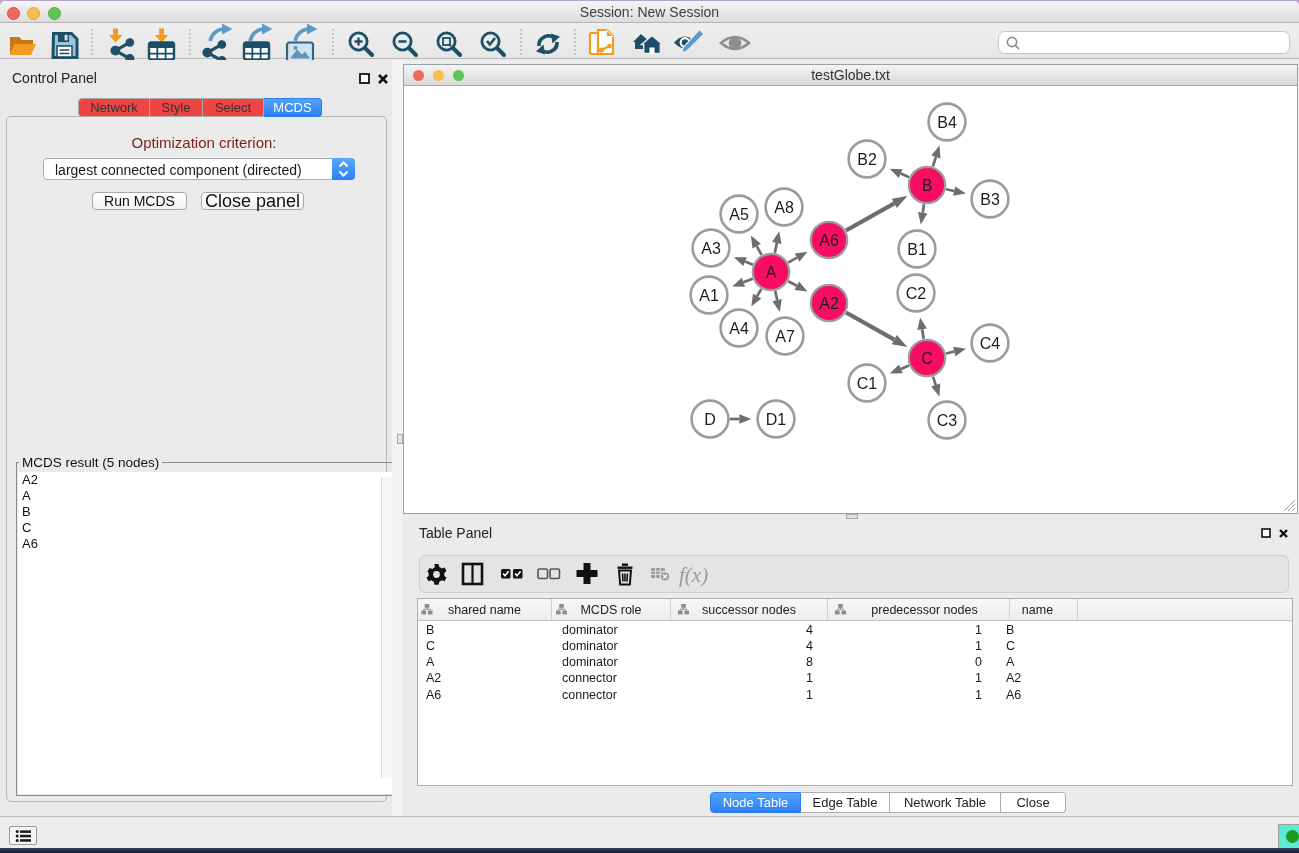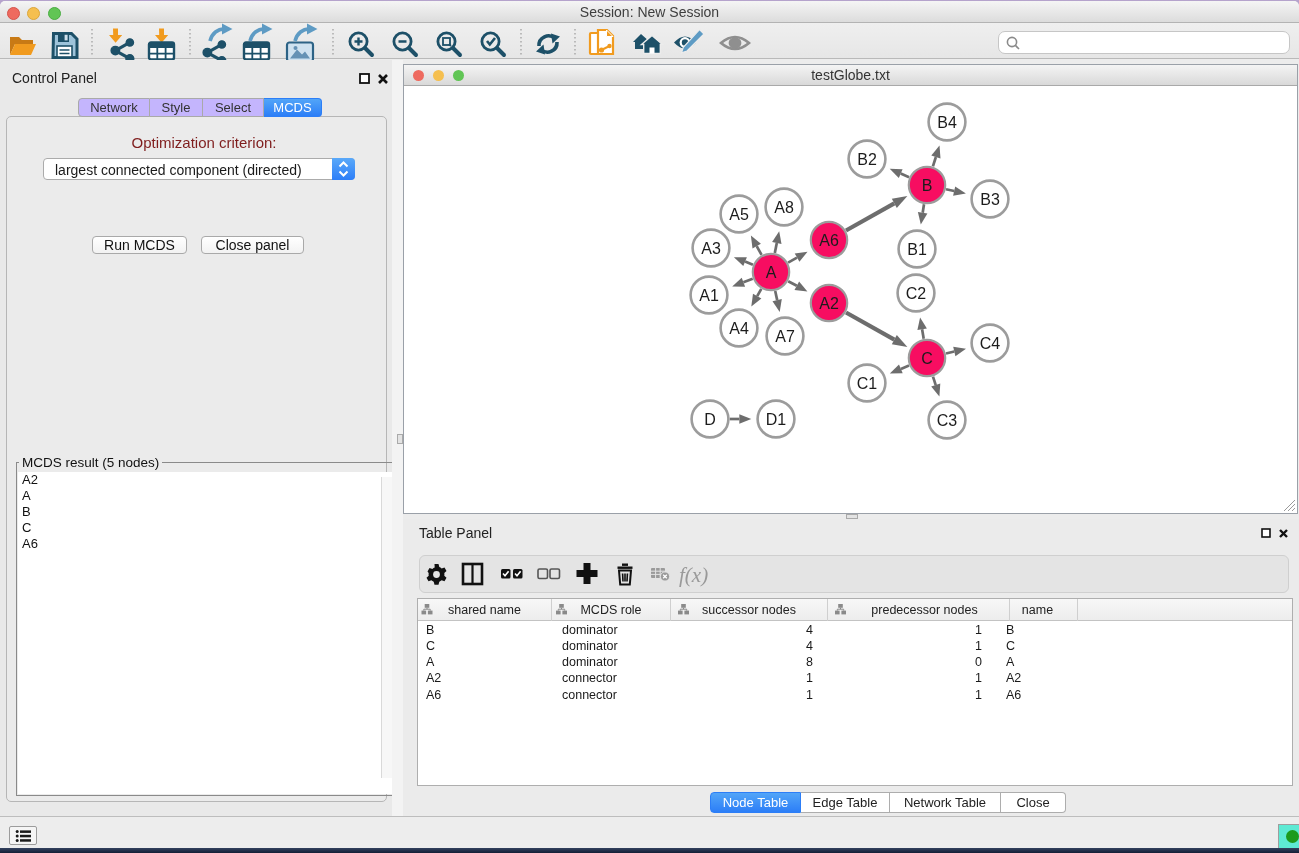--- a/index.html
+++ b/index.html
@@ -7,39 +7,39 @@
 #wallpaper-top { left:0; top:0; width:1299px; height:8px; background:#b5a3cc; }
 #appwin { left:0; top:1px; width:1299px; height:847px; background:#ececec; border-radius:5px 5px 0 0; overflow:hidden; }
 #titlebar { left:0; top:0; width:1299px; height:22px; background:linear-gradient(#f5f5f5,#dcdcdc); border-bottom:1px solid #b3b3b3; border-radius:5px 5px 0 0; }
 #titlebar .title { position:absolute; left:0; right:0; top:2.5px; text-align:center; font-size:14px; color:#3e3e3e; }
 .light { position:absolute; top:6px; width:13px; height:13px; border-radius:50%; }
 #toolbar { left:0; top:22px; width:1299px; height:36px; background:linear-gradient(#efefef,#e6e6e6); border-bottom:1px solid #b9b9b9; }
 #searchbox { position:absolute; left:998px; top:8px; width:292px; height:23px; background:#fff; border:1px solid #c6c6c6; border-radius:7px; }
 #leftpanel { left:0; top:59px; width:392px; height:756px; background:#e9e9e9; }
 #cp-title { position:absolute; left:12px; top:10px; font-size:14px; color:#222; }
 #cp-box { position:absolute; left:6px; top:56px; width:381px; height:686px; border:1px solid #b6b6b6; border-radius:5px; background:#ebebeb; }
-.tab { position:absolute; top:38px; height:19px; background:#c4b5fd; border:1px solid #a9a9a9; border-left:none; font-size:13px; color:#333; text-align:center; line-height:18px; z-index:3; }
+.tab { position:absolute; top:38px; height:19px; background:#ef4444; border:1px solid #a9a9a9; border-left:none; font-size:13px; color:#333; text-align:center; line-height:18px; z-index:3; }
 #splitter { left:392px; top:59px; width:11px; height:756px; background:#f3f3f3; }
 #netwin { left:403px; top:63px; width:895px; height:450px; background:#fff; border:1px solid #9aa0a8; }
 #nettitle { position:absolute; left:0; top:0; width:893px; height:21px; background:linear-gradient(#f4f4f4,#d9d9d9); border-bottom:1px solid #a9a9a9; }
 #nettitle .title { position:absolute; left:0; right:0; top:2px; text-align:center; font-size:14px; color:#333; }
 .mlight { position:absolute; top:5px; width:11px; height:11px; border-radius:50%; }
 #tablepanel { left:403px; top:518px; width:896px; height:297px; background:#ebebeb; }
 #tp-title { position:absolute; left:16px; top:6px; font-size:14px; color:#222; }
 #tp-toolbar { position:absolute; left:16px; top:36px; width:870px; height:38px; background:#e4e4e4; border:1px solid #cfcfcf; border-radius:6px; }
 #tbl { position:absolute; left:14px; top:79px; width:876px; height:188px; background:#fff; border:1px solid #aeaeae; }
 #tbl-head { position:absolute; left:0; top:0; width:874px; height:22px; background:linear-gradient(#f7f7f7,#ededed); border-bottom:1px solid #c3c3c3; }
 .hcell { position:absolute; top:0; height:22px; border-right:1px solid #cfcfcf; font-size:12.5px; color:#222; text-align:center; line-height:22px; }
 .row { position:absolute; width:874px; height:16.3px; font-size:12.5px; color:#1a1a1a; }
 .cell { position:absolute; top:0; height:16px; line-height:16px; }
 .num { text-align:right; }
 .btab { position:absolute; top:273px; height:21px; background:#fff; border:1px solid #adadad; border-left:none; font-size:13px; color:#222; text-align:center; line-height:20px;margin-left:40px; }
 #statusbar { left:0; top:815px; width:1299px; height:33px; background:#ededed; border-top:1px solid #bdbdbd; }
 #bottomstrip { left:0; top:848px; width:1299px; height:5px; background:linear-gradient(#33415f,#141e35); }
-.btn { background:linear-gradient(#ffffff,#f2f2f2); border:1px solid #a9a9a9; border-radius:4px;margin-top:44px; }
+.btn { background:linear-gradient(#ffffff,#f2f2f2); border:1px solid #a9a9a9; border-radius:4px; }
 </style></head><body>
 <div id="wallpaper-top" class="abs"></div>
 <div id="appwin" class="abs">
   <div id="titlebar" class="abs">
     <div class="light" style="left:6.5px;background:#ee6a5f;border:1px solid #d5544b;"></div>
     <div class="light" style="left:27px;background:#f5bf4f;border:1px solid #dca63a;"></div>
     <div class="light" style="left:47.5px;background:#61c555;border:1px solid #4aad42;"></div>
     <div class="title">Session: New Session</div>
   </div>
   <div id="toolbar" class="abs">
@@ -186,21 +186,21 @@
     <div class="abs" style="left:43px;top:98px;width:312px;height:22px;background:#fff;border:1px solid #ababab;border-radius:4px;">
       <div class="abs" style="left:11px;top:2.5px;font-size:14px;color:#1a1a1a;">largest connected component (directed)</div>
       <div class="abs" style="right:-1px;top:-1px;width:23px;height:22px;background:linear-gradient(#5aa9f9,#2d7ef8);border-radius:0 4px 4px 0;">
         <svg width="23" height="22">
             <path d="M7.5 8.5 L11.5 4.5 L15.5 8.5" fill="none" stroke="#fff" stroke-width="2"></path>
             <path d="M7.5 13.5 L11.5 17.5 L15.5 13.5" fill="none" stroke="#fff" stroke-width="2"></path>
           </svg>
       </div>
     </div>
     <div class="btn abs" style="left:92px;top:132px;width:95px;height:18px;font-size:14px;text-align:center;line-height:17px;color:#111;">Run MCDS</div>
-    <div class="btn abs" style="left:201px;top:132px;width:103px;height:18px;font-size:14px;text-align:center;line-height:17px;color:#111;">Close panel</div>
+    <div class="btn abs" style="left:201px;top:132px;width:103px;height:18px;font-size:18px;text-align:center;line-height:17px;color:#111;">Close panel</div>
     <fieldset class="abs" style="left:16px;top:395px;width:384px;height:341px;border:1px solid #8a8a8a;border-radius:0;">
       <legend style="font-size:13.5px;color:#111;margin-left:2px;padding:0 3px;">MCDS result (5 nodes)</legend>
       <div class="abs" style="left:1px;top:2px;right:1px;bottom:1px;background:#fff;">
         <div style="font-size:13px;color:#111;padding:0 0 0 4px;line-height:16px;">A2<br>A<br>B<br>C<br>A6</div>
         <div class="abs" style="right:2px;top:5px;width:15px;bottom:16px;background:#f7f7f7;border-left:1px solid #d9d9d9;border-right:1px solid #d9d9d9;"></div>
       </div>
     </fieldset>
   </div>
   <div id="splitter" class="abs"></div>
   <div id="netwin" class="abs">

